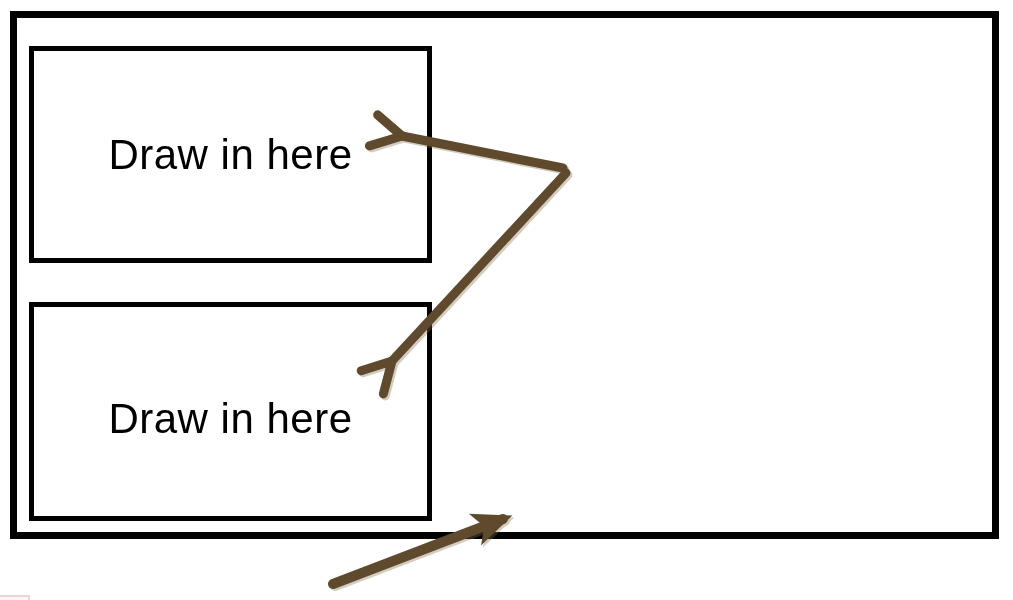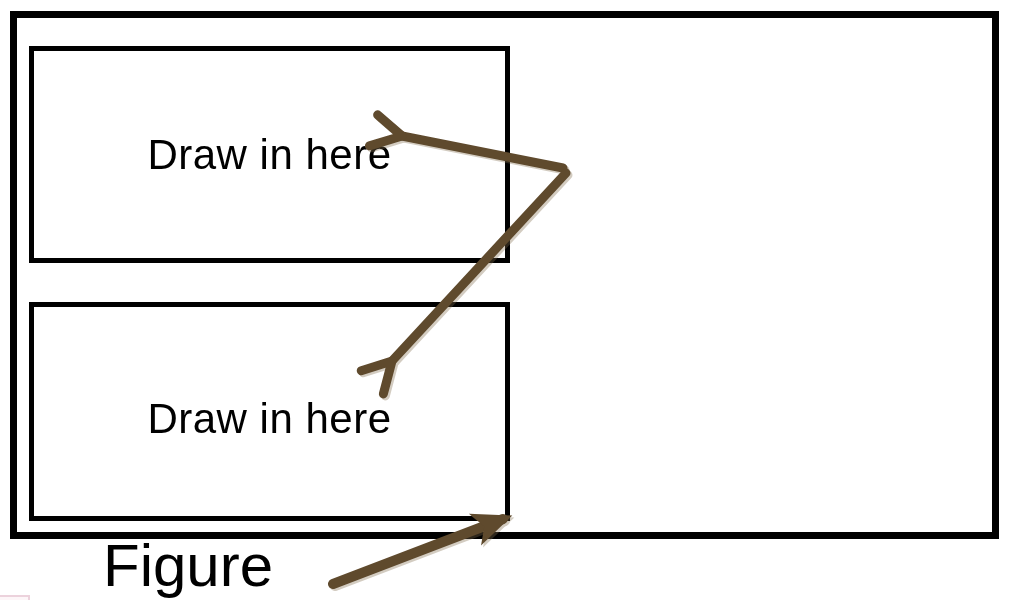--- a/index.html
+++ b/index.html
@@ -21,21 +21,21 @@
     left: 10px;
     top: 11px;
     width: 989px;
     height: 528px;
     border: 7px solid #000000;
     box-sizing: border-box;
     background: #ffffff;
   }
   .subplot-box {
     position: absolute;
-    width: 481px;
+    width: 403px;
     border: 5px solid #000000;
     box-sizing: border-box;
     background: #ffffff;
     display: flex;
     align-items: center;
     justify-content: center;
   }
   .subplot-box-1 {
     left: 29px;
     top: 46px;
@@ -117,17 +117,16 @@
     </defs>
 
     <line x1="563" y1="168" x2="402" y2="136" stroke-width="9" stroke-linecap="round" marker-end="url(#openhead)" stroke="#5F4A2D"></line>
 
     <line x1="566" y1="173" x2="392" y2="361" stroke-width="9" stroke-linecap="round" marker-end="url(#openhead)" stroke="#5F4A2D"></line>
 
     <line x1="333" y1="584" x2="503" y2="519" stroke-width="10" stroke-linecap="round" marker-end="url(#fillhead)" stroke="#5F4A2D"></line>
   </svg>
 
 
-  <div class="figure-label">Figure</div>
 
   <div class="stray-shape"></div>
 
 </div>
 
 </body></html>

